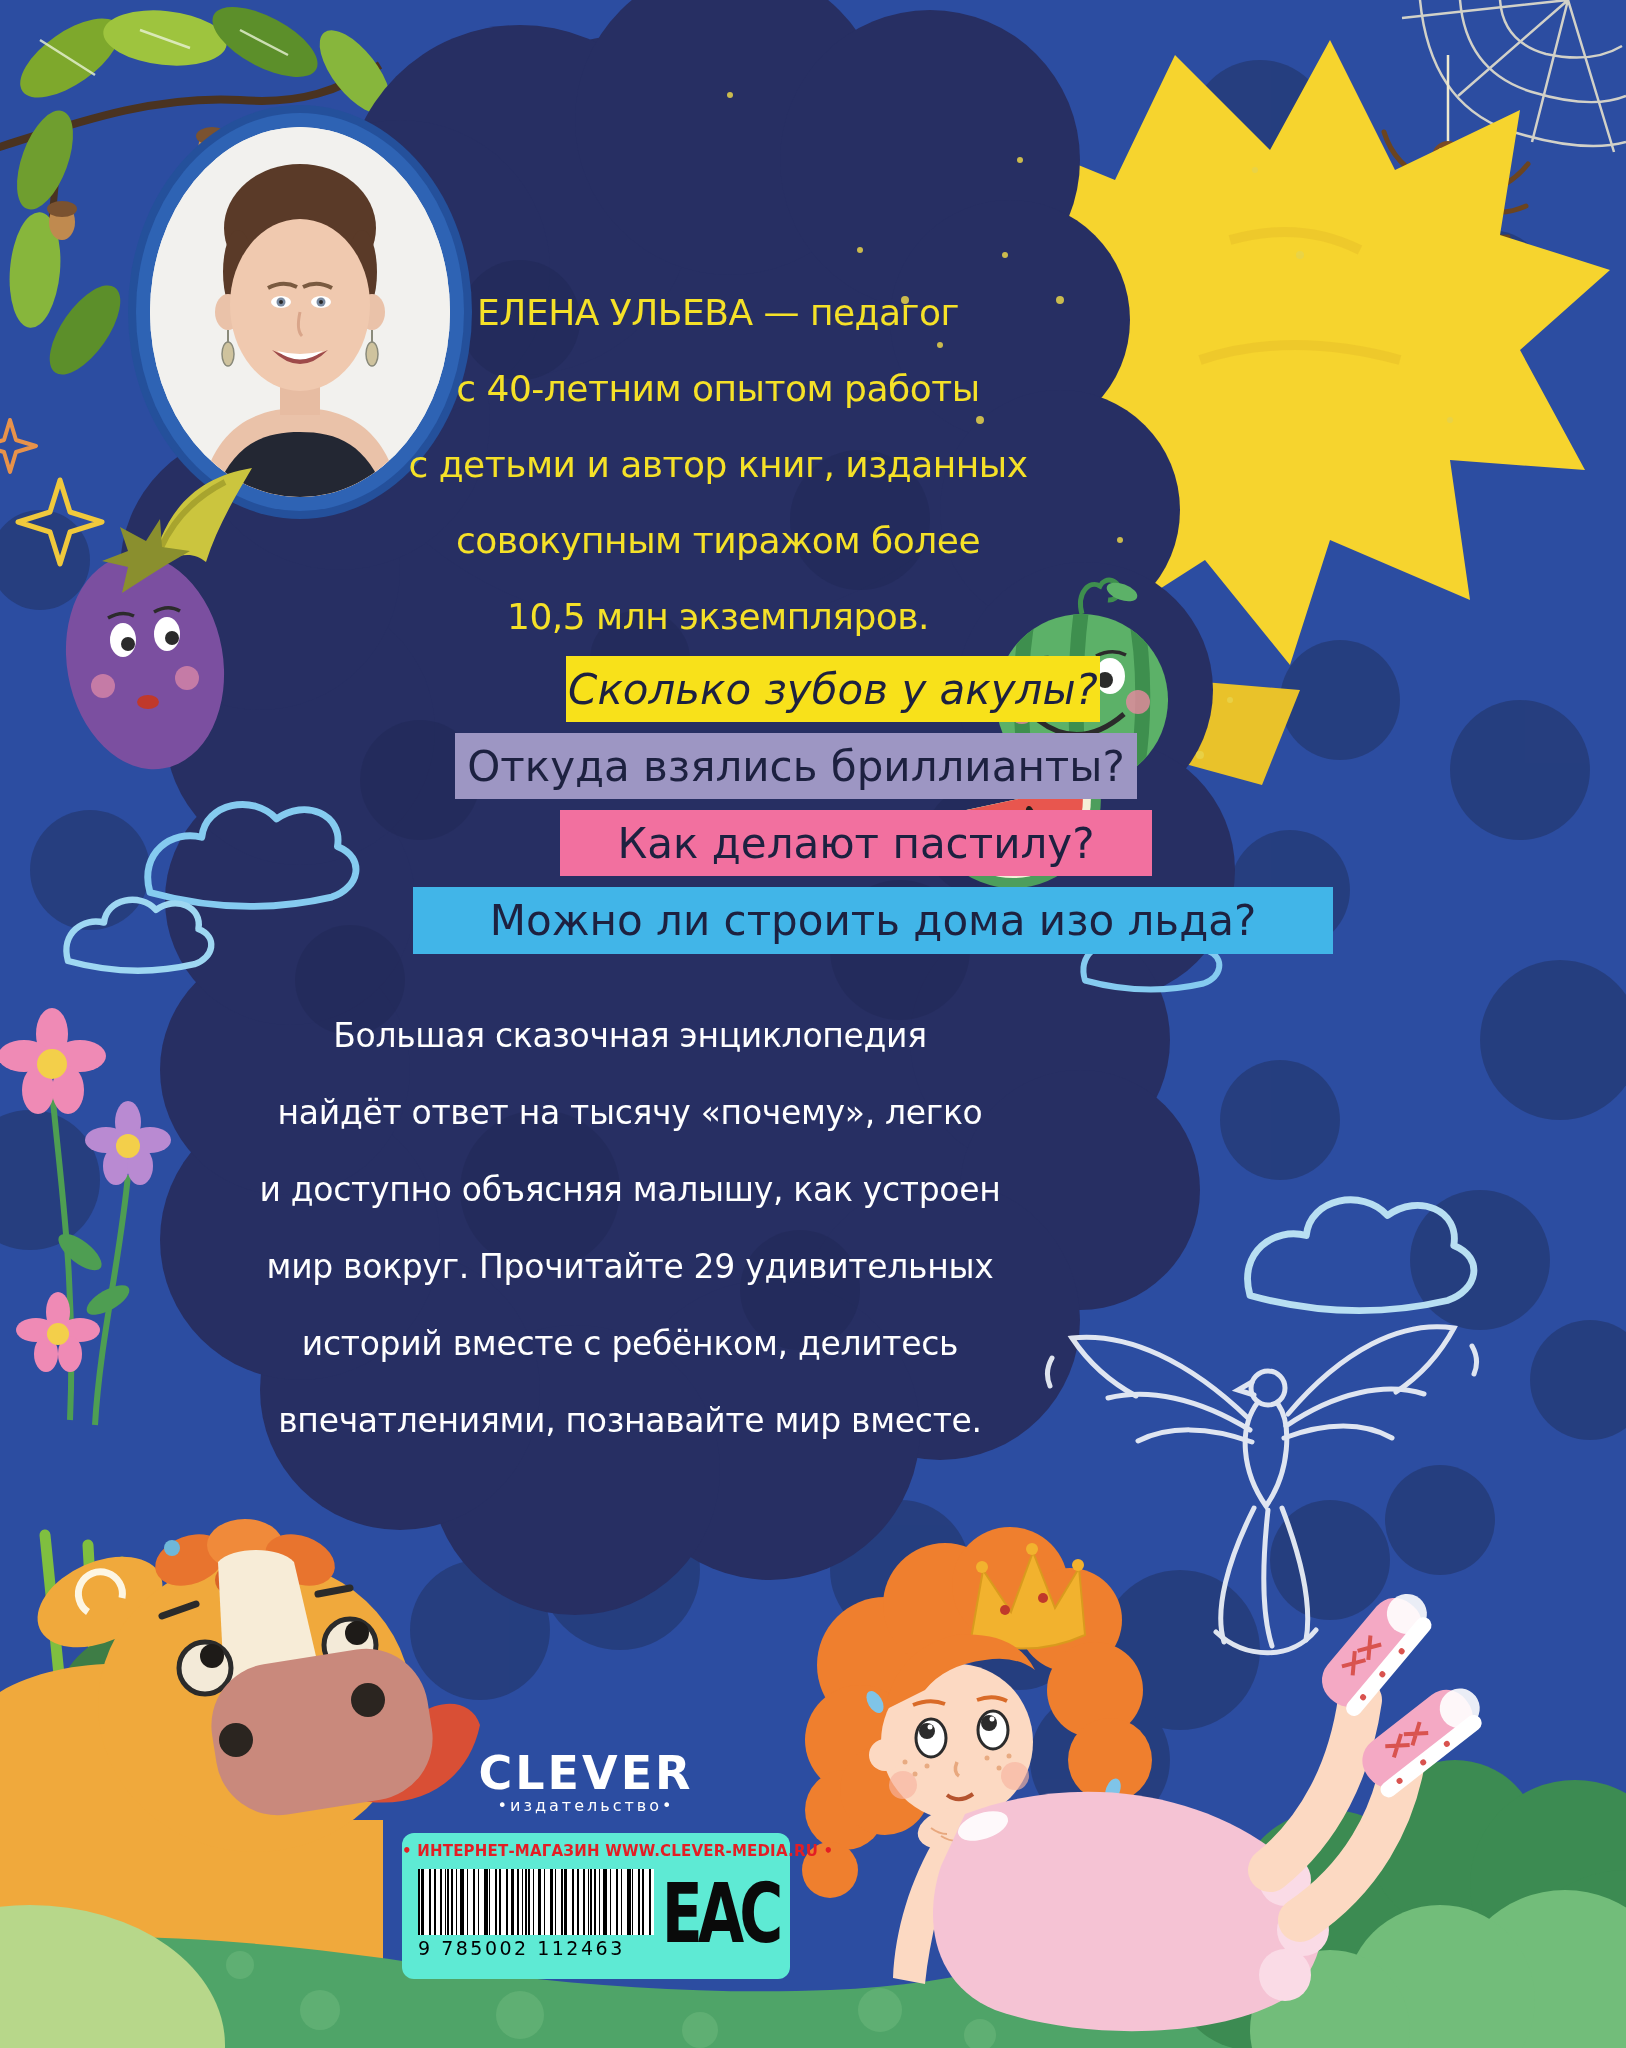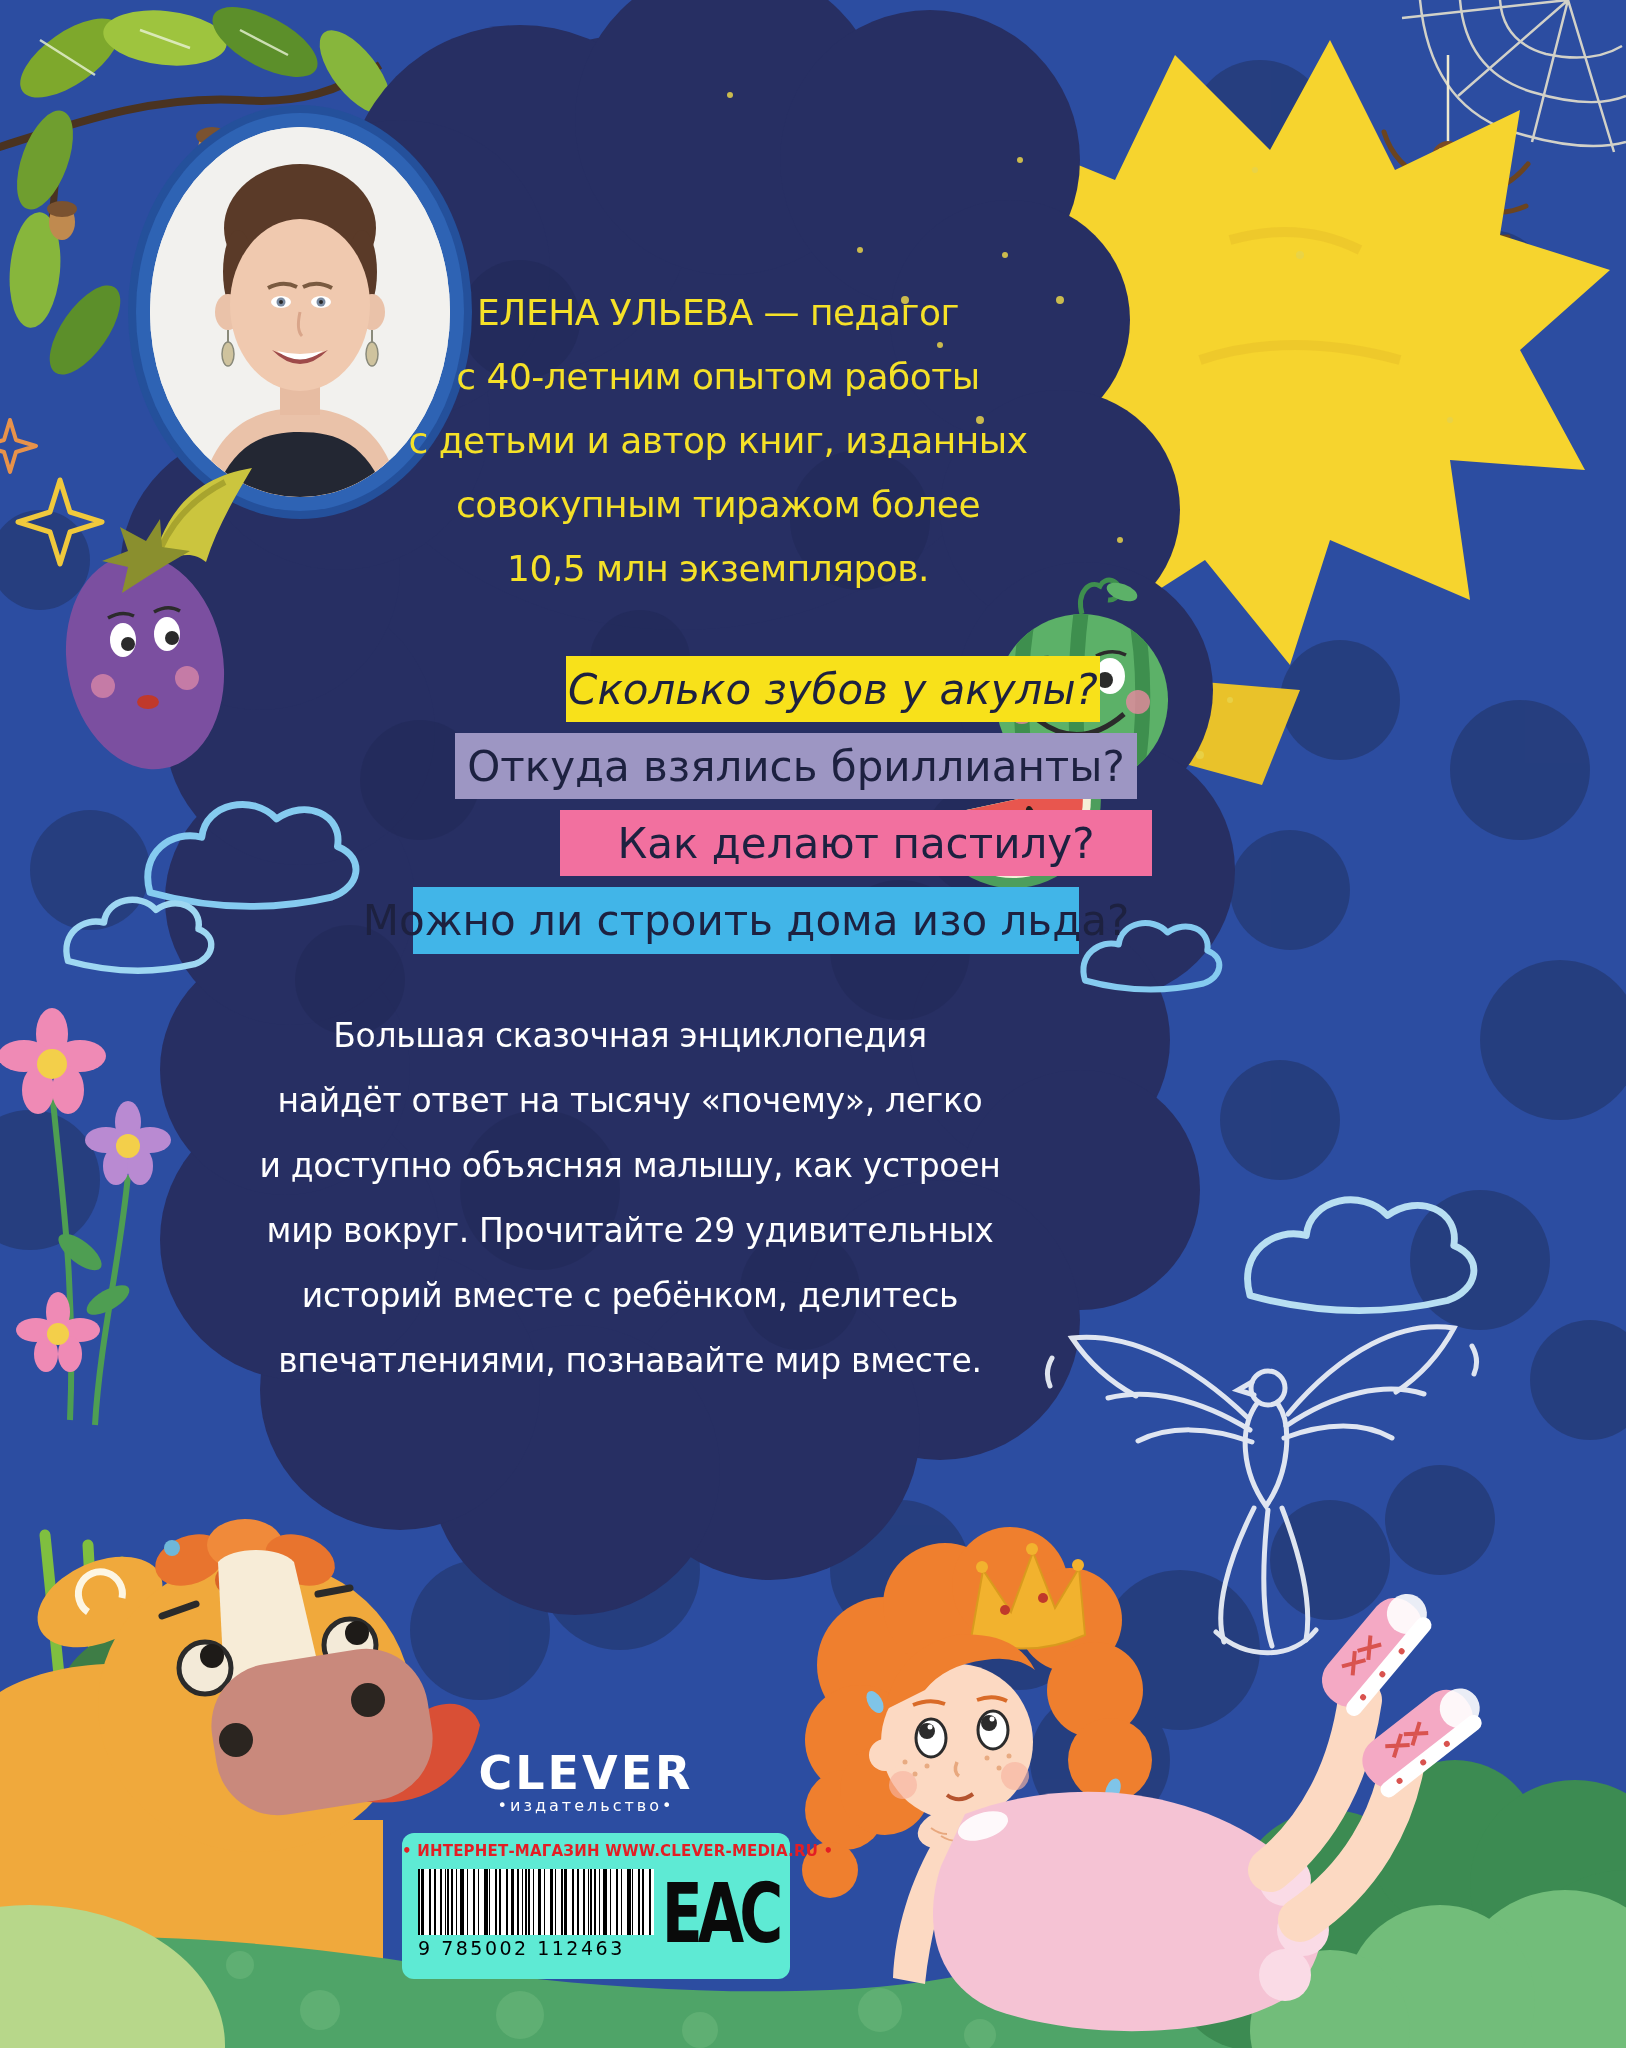--- a/index.html
+++ b/index.html
@@ -1,28 +1,28 @@
 <!DOCTYPE html>
 <html><head>
 <meta charset="utf-8">
 <title>Book back cover</title>
 <style>
   html,body{margin:0;padding:0;background:#2a2a2e;}
   .cover{position:relative;width:1626px;height:2048px;margin:0 auto;overflow:hidden;
          background:#2c4da1;font-family:"DejaVu Sans","Liberation Sans",sans-serif;}
   .cover svg.scene{position:absolute;left:0;top:0;width:1626px;height:2048px;display:block;}
-  .abs{position:absolute;}
+  .abs{position:absolute;gap:12px;}
   .bio{left:418px;top:281px;width:600px;display:flex;flex-direction:column;align-items:center;
        color:#f5e128;font-size:36px;line-height:64px;letter-spacing:-0.5px;text-align:center;white-space:nowrap;}
   .banner{position:absolute;display:flex;align-items:center;justify-content:center;
           color:#1d2140;font-size:42px;white-space:nowrap;}
   .banner.b1{left:566px;top:656px;width:534px;height:66px;font-style:italic;}
   .banner.b2{left:455px;top:733px;width:682px;height:66px;}
   .banner.b3{left:560px;top:810px;width:592px;height:66px;}
-  .banner.b4{left:413px;top:887px;width:666px;height:67px;}
+  .banner.b4{left:413px;top:887px;width:920px;height:67px;}
   .desc{left:280px;top:1003px;width:700px;display:flex;flex-direction:column;align-items:center;
         color:#ffffff;font-size:33px;line-height:65px;letter-spacing:-0.3px;text-align:left;white-space:nowrap;}
   .clever{left:446px;top:1750px;width:280px;text-align:center;color:#ffffff;}
   .clever .name{font-size:46px;font-weight:bold;letter-spacing:3px;line-height:46px;}
   .clever .sub{font-size:16px;letter-spacing:3px;margin-top:0px;}
   .infobox{left:402px;top:1833px;width:388px;height:146px;background:#5eead4;border-radius:12px;}
   .shopline{position:absolute;left:0;right:0;top:9px;text-align:center;color:#e31e24;
             font-weight:bold;font-size:15px;letter-spacing:0.2px;white-space:nowrap;}
   .barcode{position:absolute;left:16px;top:36px;width:240px;height:100px;}
   .bars{width:236px;height:66px;background-color:#fff;

